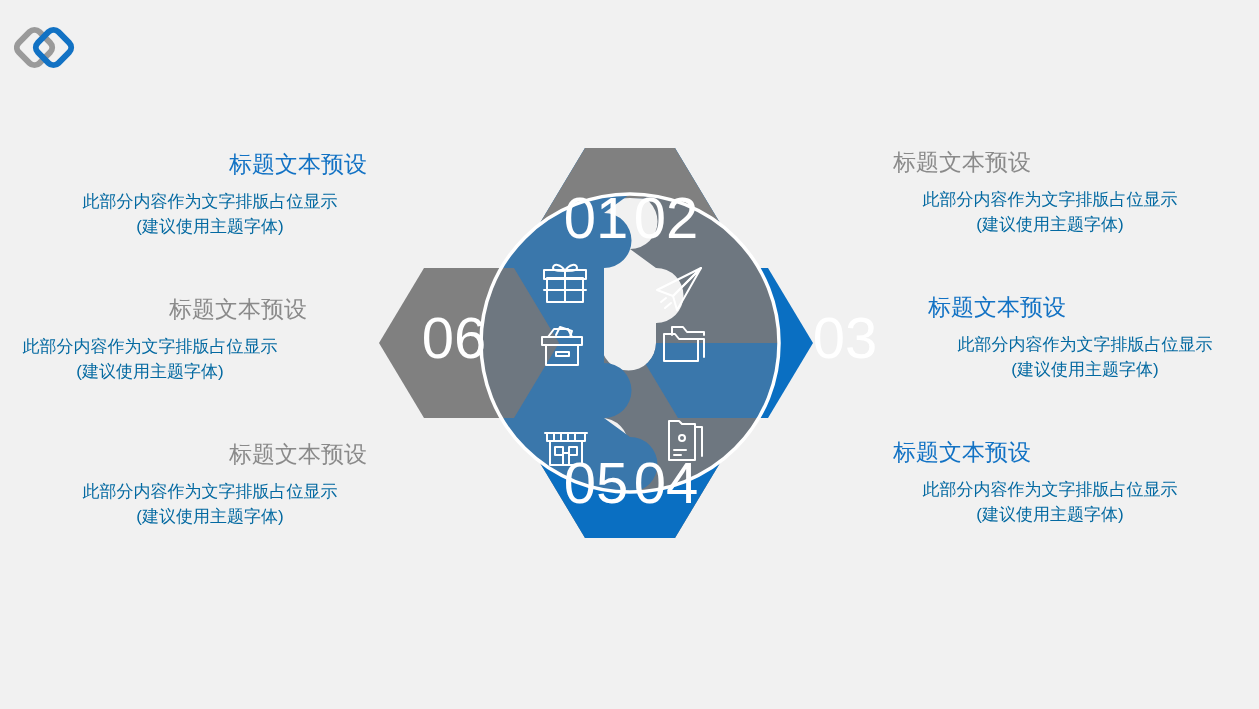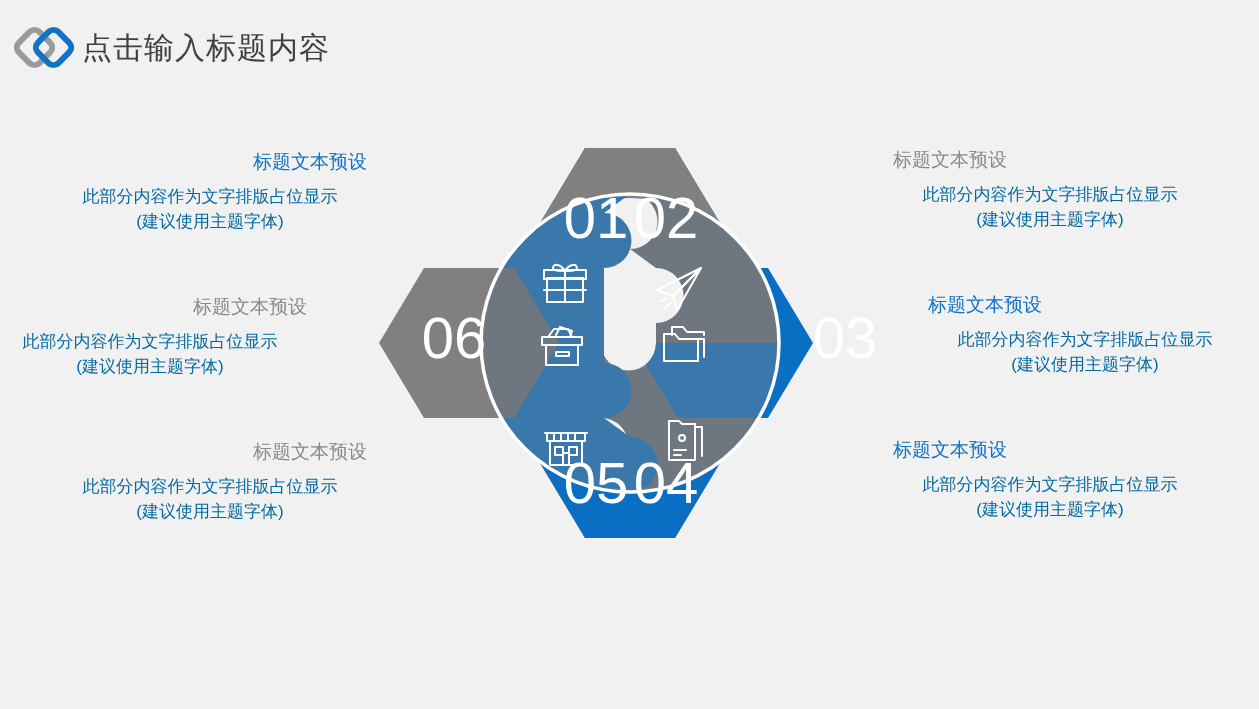--- a/index.html
+++ b/index.html
@@ -56,21 +56,21 @@
     height: 450px;
   }
   .diagram svg { display: block; }
 
   
   .tblock {
     position: absolute;
     width: 330px;
   }
   .tblock .t-head {
-    font-size: 19px;
+    font-size: 23px;
     line-height: 1.25;
     margin-bottom: 10px;
     white-space: nowrap;
   }
   .tblock .t-body {
     font-size: 17px;
     line-height: 1.5;
     color: #0369a1;
     text-align: center;
     white-space: nowrap;
@@ -93,21 +93,20 @@
   #block-04 { left: 885px; top: 348px; }
 </style>
 </head>
 <body>
 
 <div class="header">
   <svg class="logo" viewBox="0 0 62 46">
     <rect x="6" y="8" width="29" height="29" rx="7" ry="7" transform="rotate(45 20.5 22.5)" fill="none" stroke="#9a9a9a" stroke-width="6"></rect>
     <rect x="25" y="8" width="29" height="29" rx="7" ry="7" transform="rotate(45 39.5 22.5)" fill="none" stroke="#1272c4" stroke-width="6"></rect>
   </svg>
-  <div class="header-title">点击输入标题内容</div>
 </div>
 
 <div class="stage">
 
   <div class="diagram">
     <svg width="502" height="450" viewBox="0 0 502 450">
       <defs>
 
         <clipPath id="ringClip">
           <circle cx="251" cy="225" r="145"></circle>

